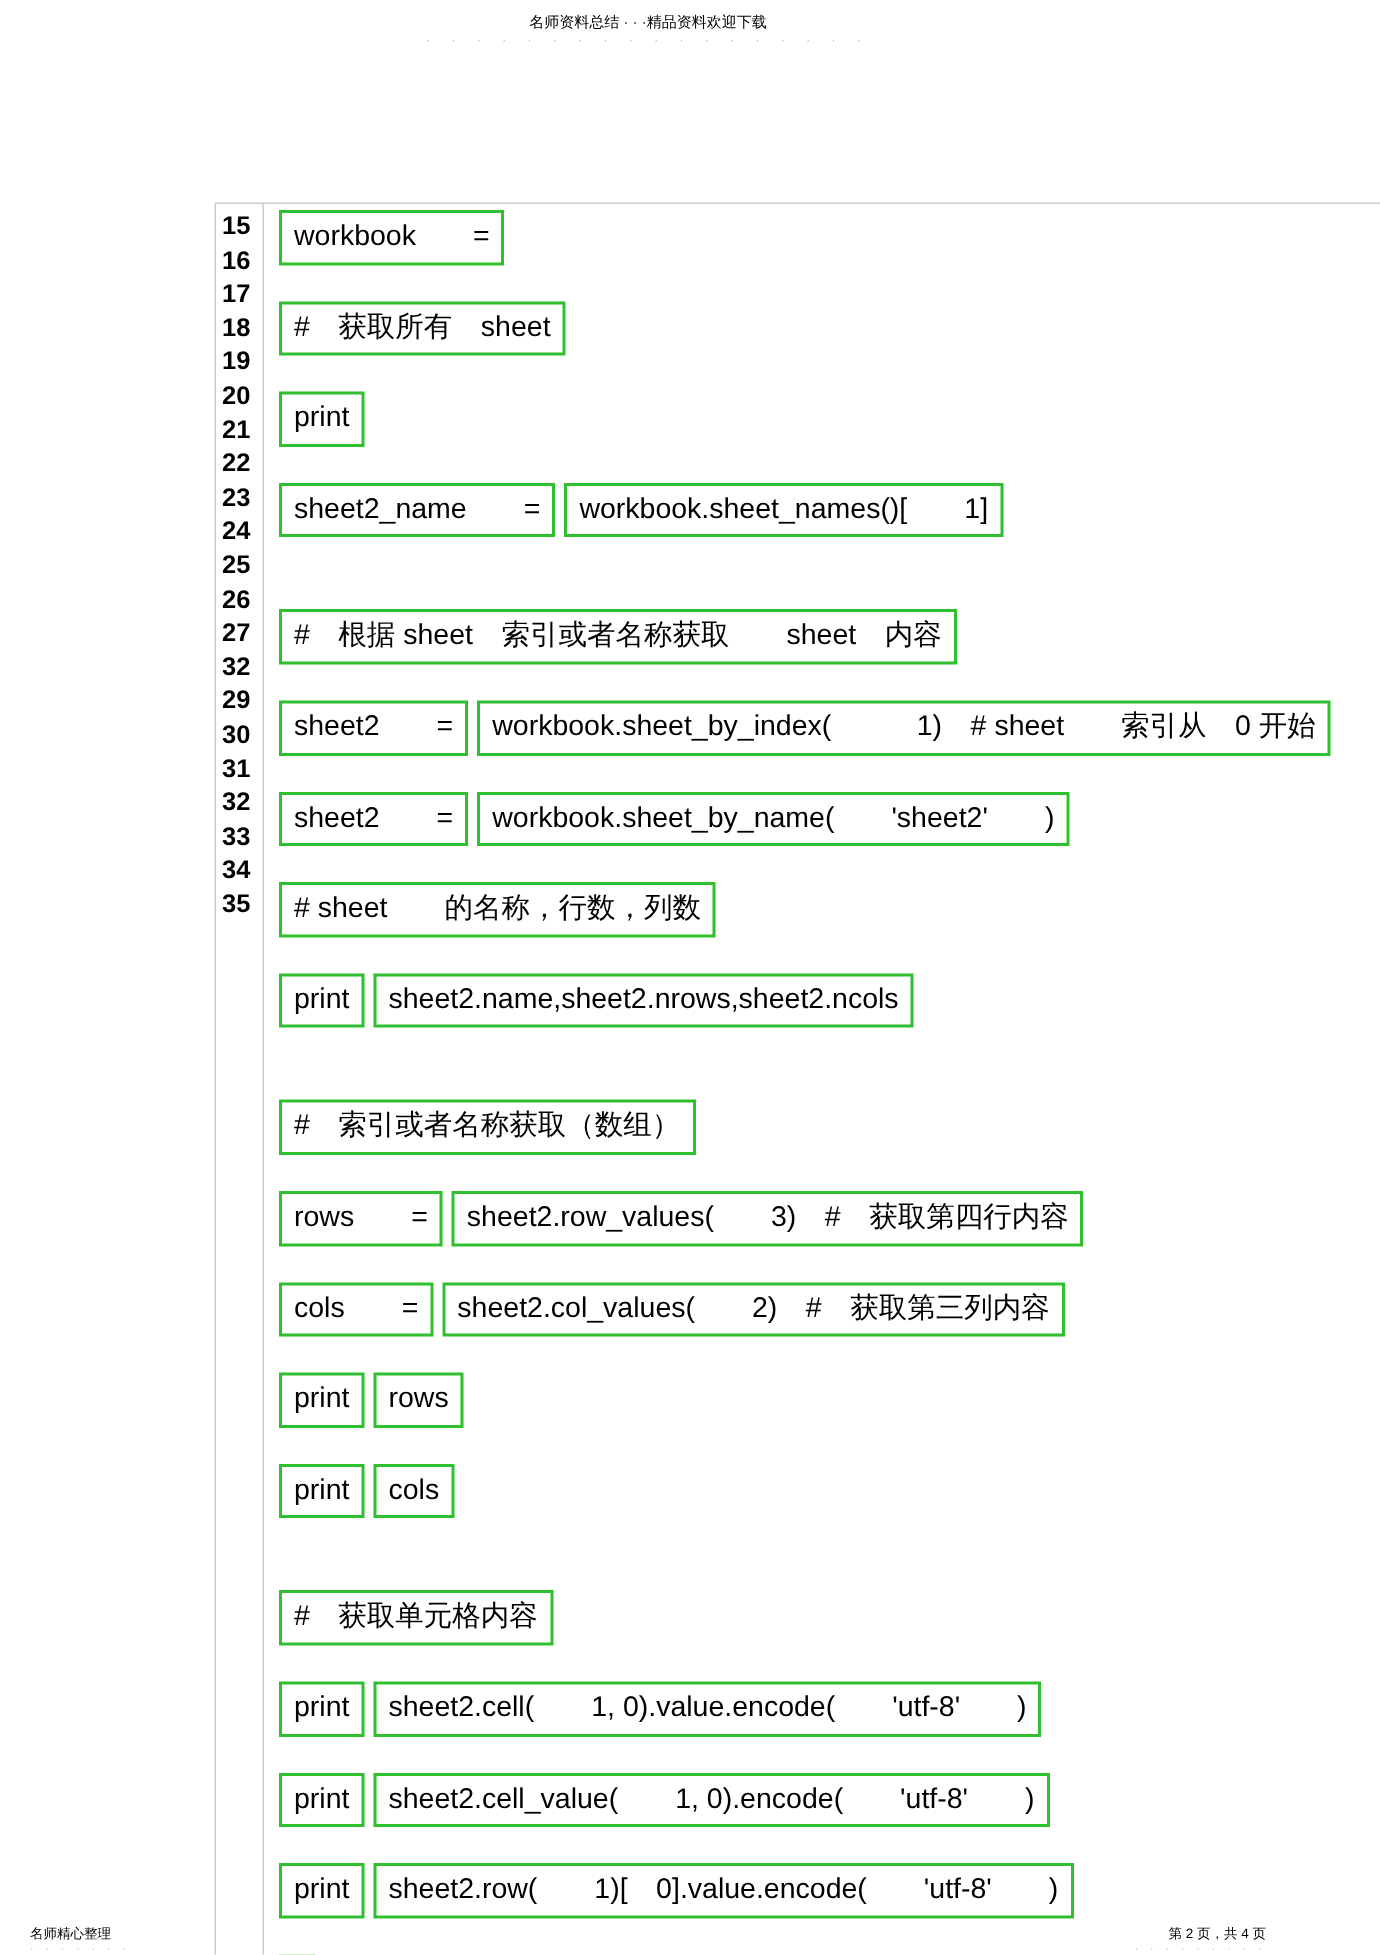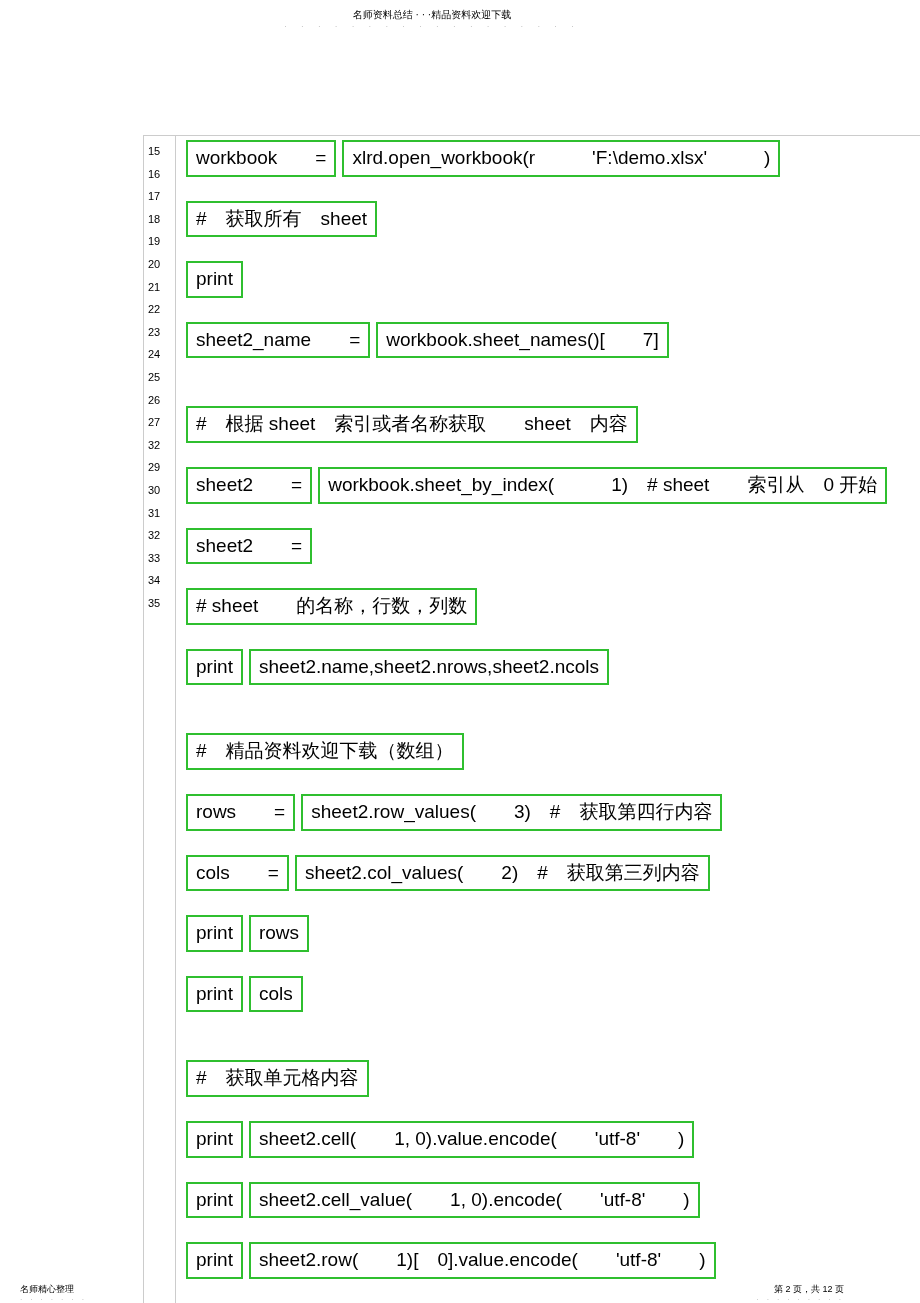--- a/index.html
+++ b/index.html
@@ -37,22 +37,23 @@
   }
   .gutter {
     width: 32px;
     border-right: 1px solid #ccc;
     padding-top: 4px;
     box-sizing: border-box;
   }
   .gutter div {
     height: 22.6px;
     line-height: 22.6px;
-    font-size: 11px;
+    font-size: 17px;
     padding-left: 4px;
+    font-weight: bold;
   }
   .code-area {
     flex: 1;
     padding: 4px 6px 10px 10px;
     box-sizing: border-box;
   }
   .code-line {
     margin-bottom: 24px;
     display: flex;
     flex-wrap: wrap;
@@ -120,51 +121,51 @@
         <div>30</div>
         <div>31</div>
         <div>32</div>
         <div>33</div>
         <div>34</div>
         <div>35</div>
       </div>
     <div class="code-area" id="code-area">
         <div class="code-line">
           <span class="tok">workbook  =</span>
-          <span class="tok">xlrd.open_workbook(r   'F:\demo.xlsx'   )</span>
         </div>
         <div class="code-line">
           <span class="tok"># 获取所有 sheet</span>
         </div>
         <div class="code-line">
           <span class="tok">print</span>
         </div>
         <div class="code-line" style="margin-bottom: 48px;">
           <span class="tok">sheet2_name  =</span>
-          <span class="tok">workbook.sheet_names()[  7]</span>
+          <span class="tok">workbook.sheet_names()[  1]</span>
         </div>
         <div class="code-line">
           <span class="tok"># 根据 sheet 索引或者名称获取  sheet 内容</span>
         </div>
         <div class="code-line">
           <span class="tok">sheet2  =</span>
           <span class="tok">workbook.sheet_by_index(   1) # sheet  索引从 0 开始</span>
         </div>
         <div class="code-line">
           <span class="tok">sheet2  =</span>
+          <span class="tok">workbook.sheet_by_name(  'sheet2'  )</span>
         </div>
         <div class="code-line">
           <span class="tok"># sheet  的名称，行数，列数</span>
         </div>
         <div class="code-line" style="margin-bottom: 48px;">
           <span class="tok">print</span>
           <span class="tok">sheet2.name,sheet2.nrows,sheet2.ncols</span>
         </div>
         <div class="code-line" style="margin-top: 24px;">
-          <span class="tok"># 精品资料欢迎下载（数组）</span>
+          <span class="tok"># 索引或者名称获取（数组）</span>
         </div>
         <div class="code-line">
           <span class="tok">rows  =</span>
           <span class="tok">sheet2.row_values(  3) # 获取第四行内容</span>
         </div>
         <div class="code-line">
           <span class="tok">cols  =</span>
           <span class="tok">sheet2.col_values(  2) # 获取第三列内容</span>
         </div>
         <div class="code-line">
@@ -198,18 +199,18 @@
         </div>
       </div>
   </div>
 
   <div class="footer">
     <div>
       <div>名师精心整理</div>
       <div class="dots">· · · · · · ·</div>
     </div>
     <div style="text-align:right">
-      <div>第 2 页，共 12 页</div>
+      <div>第 2 页，共 4 页</div>
       <div class="dots">· · · · · · · · ·</div>
     </div>
   </div>
 
 </div>
 
 </body></html>

